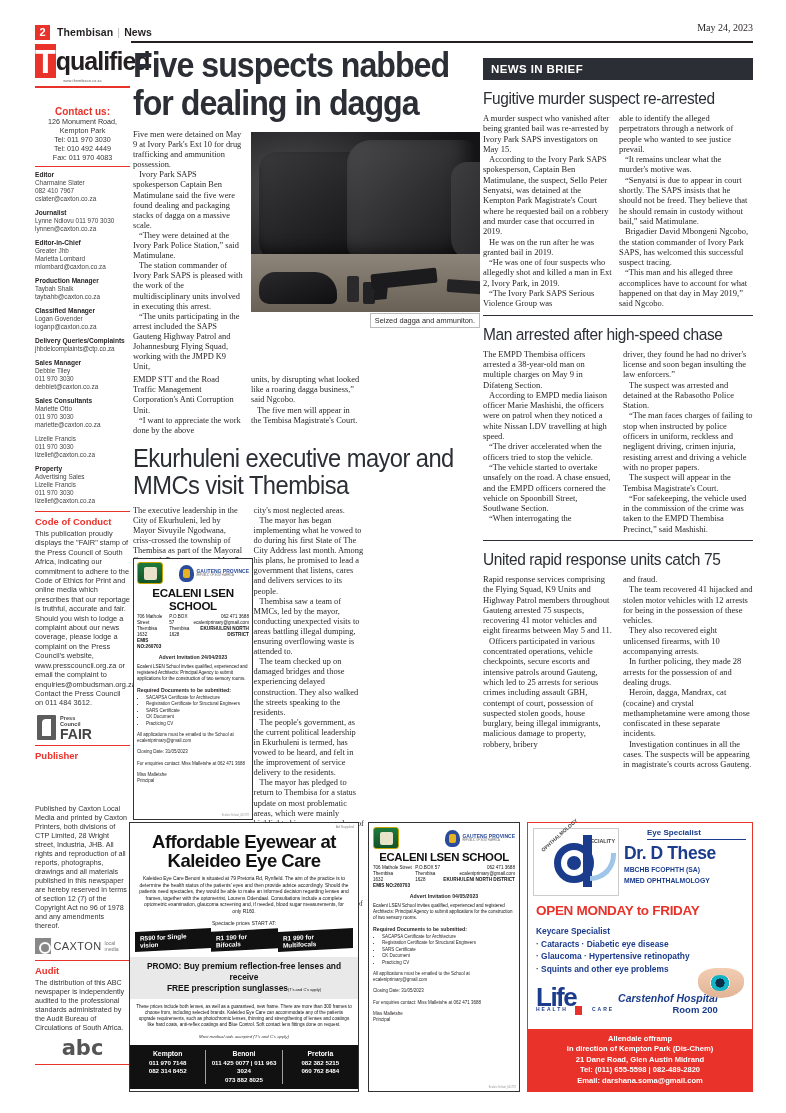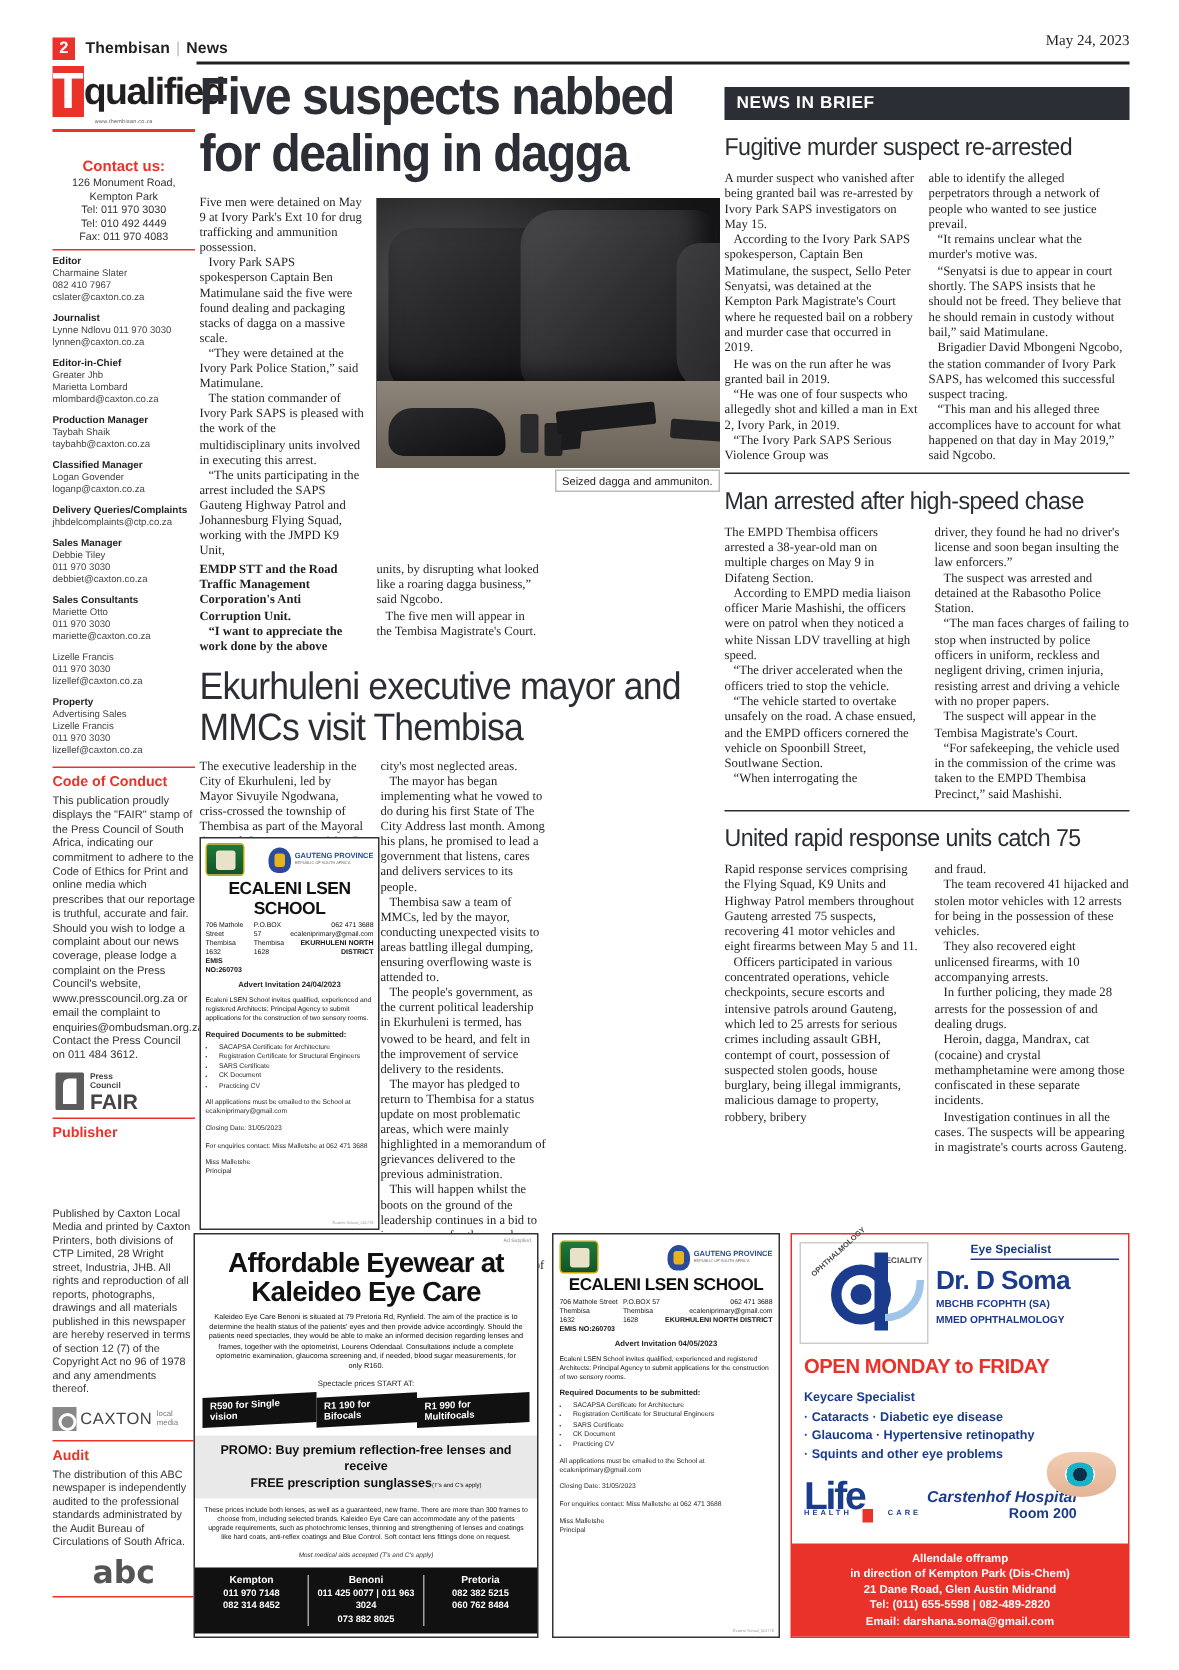--- a/index.html
+++ b/index.html
@@ -390,21 +390,21 @@
             <div class="mag1"></div>
             <div class="mag2"></div>
           <div class="gun1"></div>
             <div class="gun2"></div>
         </div>
         <div class="caption" style="position:relative;display:inline-block;margin-top:1px;float:right;">Seized dagga and ammuniton.</div>
       </div>
     </div>
 
     <div style="display:flex; gap:8px; margin-top:3px; clear:both;">
-      <div class="bodytxt" style="width:110px;font-weight:bold;" id="lead-after-a">
+      <div class="bodytxt" style="width:110px;" id="lead-after-a">
           <p class="first">EMDP STT and the Road Traffic Management Corporation's Anti Corruption Unit.</p>
           <p>“I want to appreciate the work done by the above</p>
         </div>
       <div class="bodytxt" style="width:110px;" id="lead-after-b">
           <p class="first">units, by disrupting what looked like a roaring dagga business,” said Ngcobo.</p>
           <p>The five men will appear in the Tembisa Magistrate's Court.</p>
         </div>
       <div style="width:110px;"></div>
     </div>
 
@@ -415,20 +415,21 @@
         <div class="bodytxt" id="second-col1">
             <p class="first">The executive leadership in the City of Ekurhuleni, led by Mayor Sivuyile Ngodwana, criss-crossed the township of Thembisa as part of the Mayoral Outreach Programme on May 5.</p>
             <p>The oversight visit is conducted to improve service delivery in some of the</p>
           </div>
       </div>
       <div style="width:115px;">
         <div class="bodytxt" id="second-col2">
             <p class="first">city's most neglected areas.</p>
             <p>The mayor has began implementing what he vowed to do during his first State of The City Address last month. Among his plans, he promised to lead a government that listens, cares and delivers services to its people.</p>
             <p>Thembisa saw a team of MMCs, led by the mayor, conducting unexpected visits to areas battling illegal dumping, ensuring overflowing waste is attended to.</p>
+            <p>The team checked up on damaged bridges and those experiencing delayed construction. They also walked the streets speaking to the residents.</p>
             <p>The people's government, as the current political leadership in Ekurhuleni is termed, has vowed to be heard, and felt in the improvement of service delivery to the residents.</p>
             <p>The mayor has pledged to return to Thembisa for a status update on most problematic areas, which were mainly highlighted in a memorandum of grievances delivered to the previous administration.</p>
             <p>This will happen whilst the boots on the ground of the leadership continues in a bid to improve care for the people across the city.</p>
             <p>To conclude the programme of the day, the mayoral committee met with community leaders to provide a way forward.</p>
           </div>
       </div>
       <div style="width:110px;"></div>
     </div>
   </div>
 
@@ -636,21 +637,21 @@
       <div class="soma-logo">
         <div class="soma-oph">OPHTHALMOLOGY</div>
         <div class="soma-spec">SPECIALITY</div>
         <div class="soma-ring"></div>
           <div class="soma-dot"></div>
         <div class="soma-tail"></div>
           <div class="soma-swoosh"></div>
       </div>
       <div class="soma-right">
         <div class="soma-eyespec">Eye Specialist</div>
-        <div class="soma-name">Dr. D Soma</div>
+        <div class="soma-name">Dr. D These</div>
         <div class="soma-qual">MBCHB FCOPHTH (SA)</div>
         <div class="soma-qual">MMED OPHTHALMOLOGY</div>
       </div>
     </div>
     <div class="soma-open">OPEN MONDAY to FRIDAY</div>
     <div class="soma-list" id="soma-services">
         <div>Keycare Specialist</div>
         <div>· Cataracts · Diabetic eye disease</div>
         <div>· Glaucoma · Hypertensive retinopathy</div>
         <div>· Squints and other eye problems</div>

